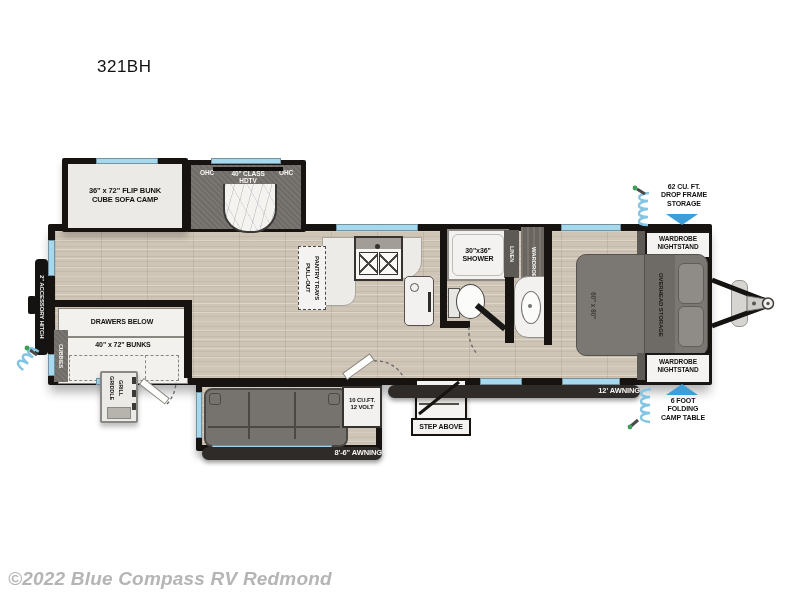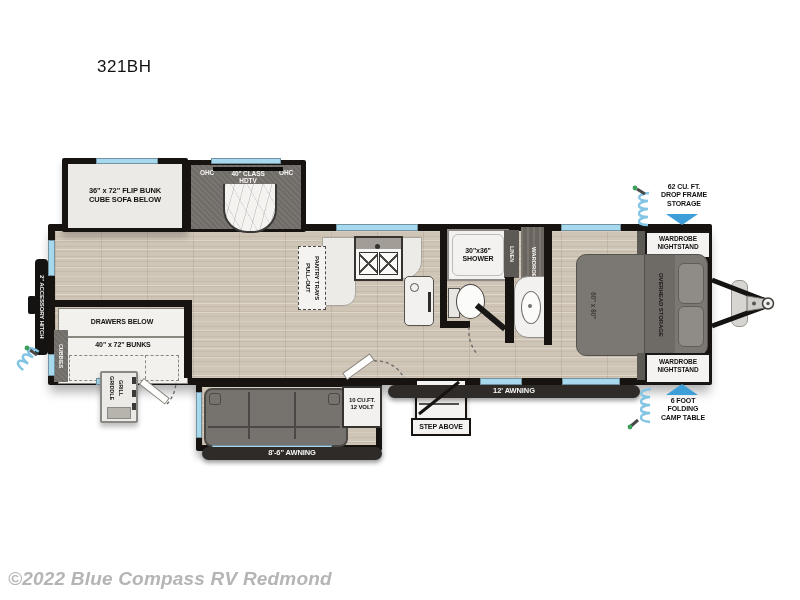--- a/index.html
+++ b/index.html
@@ -26,21 +26,21 @@
   .cab{background-color:#6f6b66;
        background-image:repeating-linear-gradient(45deg,rgba(255,255,255,.07) 0 2px,transparent 2px 4px);}
   .cabwood{background-color:#6b6560;
        background-image:repeating-linear-gradient(90deg,rgba(255,255,255,.10) 0 2px,transparent 2px 6px);}
   .whitebox{background:#f2f1ee;border:1px solid #8a8781;}
   .window{background:#a6d8ee;box-shadow:inset 0 0 0 1px rgba(20,20,20,.35);z-index:6;}
   .marble{background-color:#f4f3f0;
           background-image:repeating-linear-gradient(105deg,rgba(170,172,178,.45) 0 1px,transparent 1px 9px),
                            repeating-linear-gradient(60deg,rgba(170,172,178,.3) 0 1px,transparent 1px 14px);}
   .awnbar{background:#2e2b29;border-radius:7px;box-shadow:0 3px 4px rgba(0,0,0,.35);
-          display:flex;align-items:center;justify-content:center;z-index:7;}
+          display:flex;align-items:center;justify-content:flex-end;z-index:7;}
   .arrow-down{width:0;height:0;border-left:16px solid transparent;border-right:16px solid transparent;
               border-top:11px solid #3e9ed8;}
   .arrow-up{width:0;height:0;border-left:16px solid transparent;border-right:16px solid transparent;
             border-bottom:11px solid #3e9ed8;}
   .basin{background:#fbfaf9;border:1.5px solid #35322f;
          background-image:linear-gradient(45deg,transparent 46%,#4a4743 46%,#4a4743 54%,transparent 54%),
                           linear-gradient(-45deg,transparent 46%,#4a4743 46%,#4a4743 54%,transparent 54%);}
   svg.overlay{position:absolute;left:0;top:0;z-index:9;pointer-events:none;}
 </style>
 </head>
@@ -51,21 +51,21 @@
   <div class="abs title" style="left:97px;top:57px;">321BH</div>
   <div class="abs copyright" style="left:8px;top:568px;">©2022 Blue Compass RV Redmond</div>
 
   <div class="abs wall" style="left:48px;top:224px;width:664px;height:161px;border-radius:2px;box-shadow:0 9px 10px -2px rgba(0,0,0,.3);z-index:1;"></div>
   <div class="abs wood" style="left:55px;top:231px;width:650px;height:147px;z-index:2;"></div>
 
   <div class="abs wall" style="left:62px;top:158px;width:126px;height:74px;border-radius:2px;box-shadow:0 5px 6px rgba(0,0,0,.2);z-index:3;"></div>
   <div class="abs" style="left:68px;top:164px;width:114px;height:64px;background:#eceae6;z-index:3;">
     <div class="vbox" style="width:100%;height:100%;flex-direction:column;">
       <span class="lbl fs75">36" x 72" FLIP BUNK</span>
-      <span class="lbl fs75">CUBE SOFA BELOW</span>
+      <span class="lbl fs75">CUBE SOFA CAMP</span>
     </div>
   </div>
   <div class="abs window" style="left:96px;top:158px;width:62px;height:6px;"></div>
 
   <div class="abs wall" style="left:186px;top:160px;width:120px;height:72px;border-radius:2px;z-index:3;"></div>
   <div class="abs cab" style="left:191px;top:165px;width:110px;height:64px;z-index:3;"></div>
   <div class="abs lbl-w fs65" style="left:191px;top:169px;width:32px;z-index:4;">OHC</div>
   <div class="abs lbl-w fs65" style="left:270px;top:169px;width:32px;z-index:4;">OHC</div>
   <div class="abs" style="left:213px;top:167px;width:70px;height:4px;background:#0e0d0c;z-index:4;"></div>
   <div class="abs" style="left:214px;top:170px;width:68px;z-index:5;text-align:center;">

